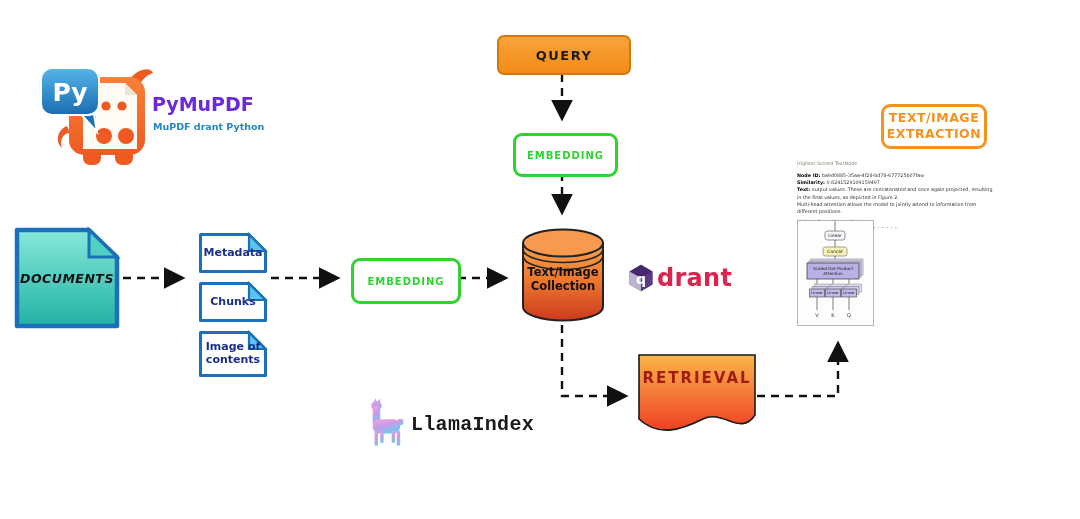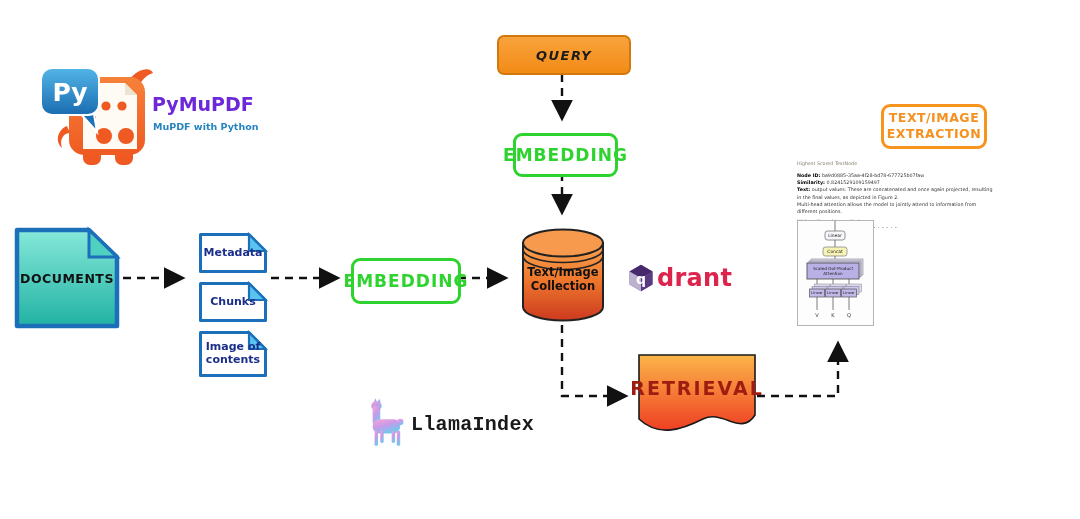--- a/index.html
+++ b/index.html
@@ -5,35 +5,35 @@
   html,body{margin:0;padding:0;background:#fff;}
   #canvas{position:relative;width:1080px;height:519px;background:#ffffff;overflow:hidden;
           font-family:"DejaVu Sans",sans-serif;}
   .abs{position:absolute;}
   .arrows{position:absolute;left:0;top:0;z-index:1;}
   .dash{stroke:#111;stroke-width:2.4;fill:none;stroke-dasharray:8 6;}
   .node{z-index:2;}
   
   .query{left:497px;top:35px;width:130px;height:36px;background:linear-gradient(#f9a33c,#f28b16);
          border:2px solid #d1790f;border-radius:7px;display:flex;align-items:center;justify-content:center;
-         font-size:13px;letter-spacing:1.5px;color:#1c1c1c;font-weight:600;font-style:italic;}
+         font-size:13px;letter-spacing:1.5px;color:#1c1c1c;font-weight:600;}
   
   .embed{border:3px solid #2fd32f;border-radius:9px;background:#fff;color:#2fd32f;font-weight:700;
-         font-size:17px;letter-spacing:1px;display:flex;align-items:center;justify-content:center;}
+         font-size:10px;letter-spacing:1px;display:flex;align-items:center;justify-content:center;}
   .embed-top{left:513px;top:133px;width:99px;height:38px;}
   .embed-mid{left:351px;top:258px;width:104px;height:40px;}
   
   .shapewrap{z-index:2;}
   .shapewrap svg{position:absolute;left:0;top:0;}
   .shapelabel{position:absolute;left:0;right:0;display:flex;align-items:center;justify-content:center;
               text-align:center;font-weight:700;}
-  .doc-label{top:0;bottom:0;font-size:12.5px;color:#111;letter-spacing:0.5px;}
+  .doc-label{top:0;bottom:0;font-size:12.5px;color:#111;letter-spacing:0.5px;font-style:italic;}
   .sub-label{top:0;bottom:0;font-size:11px;color:#1b2e8a;line-height:1.15;padding:0 6px;}
   .cyl-label{top:38px;font-size:11.5px;color:#101010;line-height:1.25;flex-direction:column;}
-  .ret-label{top:24px;font-size:19px;color:#9e1c10;letter-spacing:2px;}
+  .ret-label{top:16px;font-size:15px;color:#9e1c10;letter-spacing:2px;}
   
   .extraction{left:881px;top:104px;width:100px;border:3px solid #f7941e;border-radius:9px;background:#fff;
               color:#f59120;font-weight:700;font-size:12.5px;text-align:center;line-height:1.3;
               letter-spacing:0.5px;padding:3px 0;z-index:2;}
   
   .pym-title{left:152px;top:93px;font-size:19px;font-weight:700;color:#6d28d9;z-index:2;}
   .pym-sub{left:153px;top:121px;font-size:9.5px;font-weight:700;color:#2585c0;z-index:2;}
   .qdrant{left:627px;top:261px;display:flex;align-items:center;gap:2px;z-index:2;}
   .qdrant-word{font-size:24px;font-weight:700;color:#dc244c;letter-spacing:0.3px;}
   .llama{left:366px;top:397px;display:flex;align-items:center;z-index:2;font-family:Liberation Mono, monospace;}
@@ -90,21 +90,21 @@
     <rect x="51" y="52" width="8" height="2.8" rx="1.2" fill="#ef5a22"></rect>
     <circle cx="69" cy="42" r="4.6" fill="#ef5a22"></circle>
     <circle cx="85" cy="42" r="4.6" fill="#ef5a22"></circle>
     <circle cx="67" cy="72" r="8" fill="#ef5a22"></circle>
     <circle cx="89" cy="72" r="8" fill="#ef5a22"></circle>
     <path d="M42 48 L60 68 L56 44 Z" fill="#1b72b8" stroke="#fff" stroke-width="2"></path>
     <rect x="4" y="4" width="58" height="47" rx="11" fill="url(#gradPy)" stroke="#fff" stroke-width="2"></rect>
     <text x="33" y="37" font-size="25" font-weight="bold" fill="#ffffff" text-anchor="middle">Py</text>
   </svg>
   <div class="abs pym-title">PyMuPDF</div>
-  <div class="abs pym-sub">MuPDF with Python</div>
+  <div class="abs pym-sub">MuPDF drant Python</div>
 
   <div class="abs node query">
     <span>QUERY</span>
   </div>
 
   <div class="abs node embed embed-top">
     <span>EMBEDDING</span>
   </div>
 
   <div class="abs shapewrap" style="left:13px;top:226px;width:108px;height:104px;">

